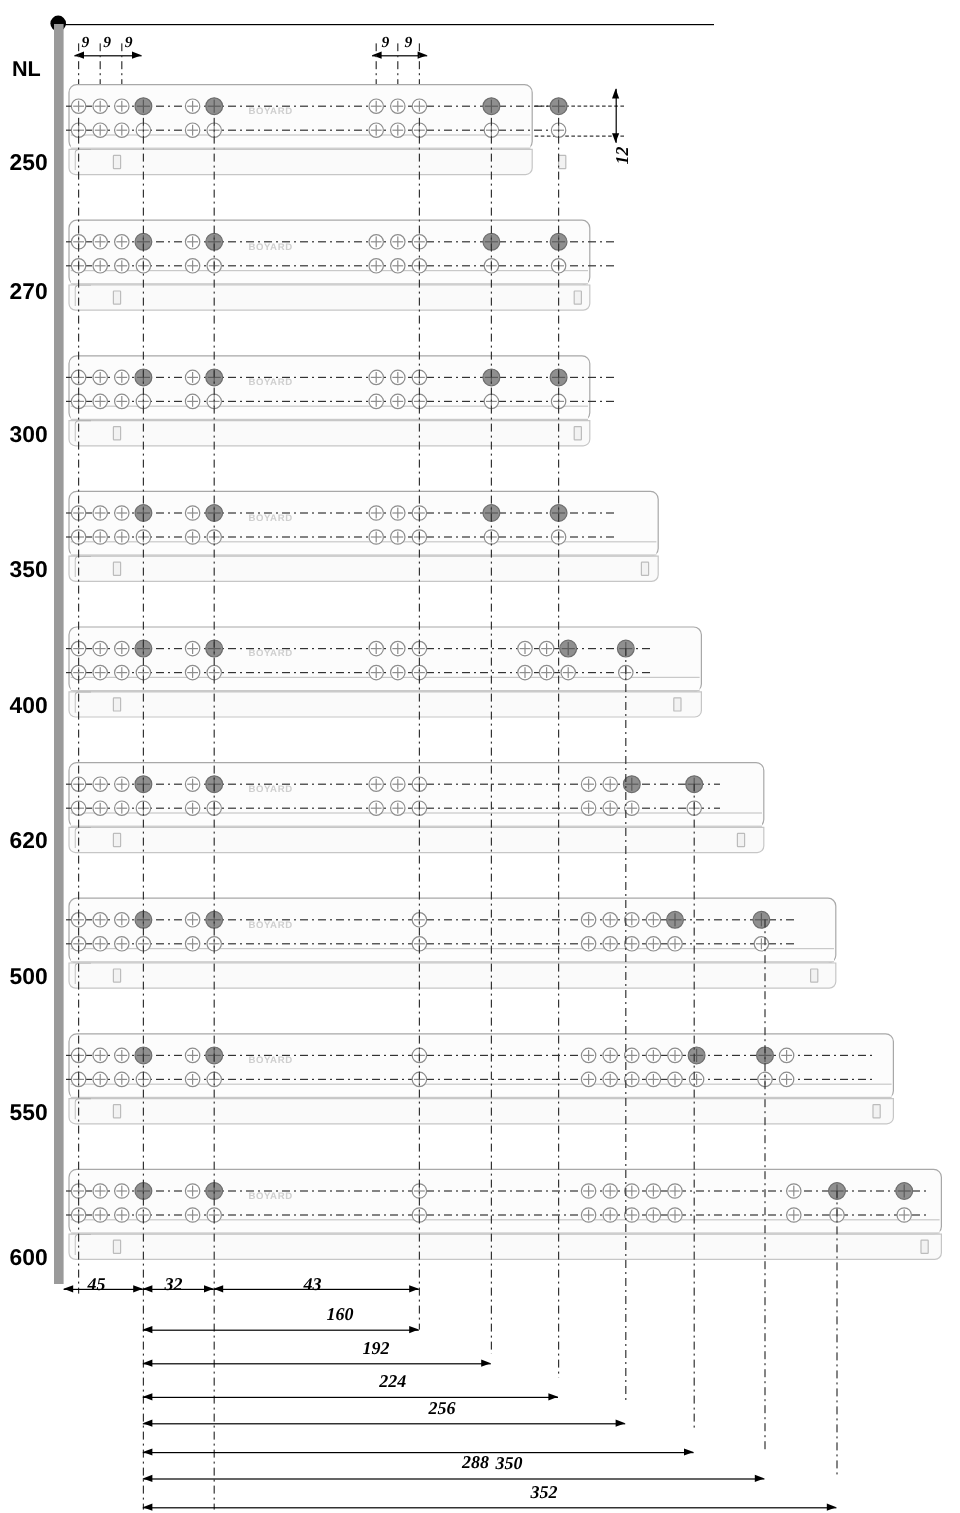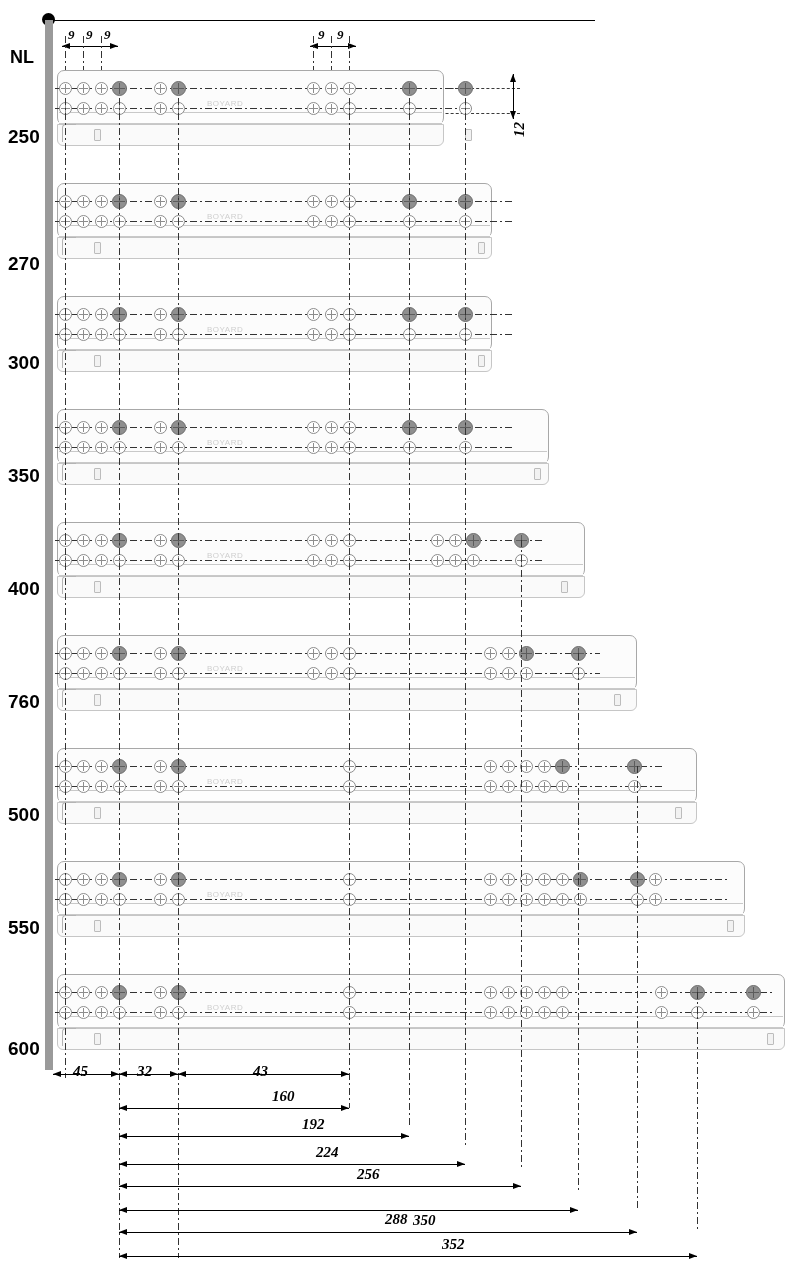--- a/index.html
+++ b/index.html
@@ -58,23 +58,22 @@
   .hook{
     position:absolute;
     border-left:1.5px solid #b4b4b4;
     border-top:1.5px solid #b4b4b4;
     border-radius:4px 0 0 0;
     box-sizing:border-box;
   }
   .brand{
     position:absolute;
     font-family:"Liberation Sans", sans-serif;
-    font-weight:normal;font-size:8px;color:#cfcfcf;
+    font-weight:bold;font-size:8px;color:#cfcfcf;
     letter-spacing:.5px;
-    margin-top:11px;
   }
 
   
   .hole{
     position:absolute;
     width:13px;height:13px;margin-left:-6.5px;margin-top:-6.5px;
     border:1px solid #8d8d8d;border-radius:50%;
     background:#fff;box-sizing:border-box;
   }
   .hole:before,.hole:after{
@@ -121,25 +120,25 @@
 
 <div id="page">
 
   <div class="abs topline" style="left:49px;top:20px;width:546px;"></div>
   <div class="abs dot" style="left:42px;top:13px;width:13px;height:13px;"></div>
 
   <div class="abs vaxis" style="left:45px;top:20px;width:8px;height:1050px;"></div>
   <div class="abs nl" style="left:10px;top:47px;">NL</div>
 
   <div class="abs sizelbl" style="left:8px;top:126px;">250</div>
-  <div class="abs sizelbl" style="left:8px;top:253px;">270</div>
+  <div class="abs sizelbl" style="left:8px;top:233px;">270</div>
   <div class="abs sizelbl" style="left:8px;top:352px;">300</div>
   <div class="abs sizelbl" style="left:8px;top:465px;">350</div>
   <div class="abs sizelbl" style="left:8px;top:578px;">400</div>
-  <div class="abs sizelbl" style="left:8px;top:691px;">760</div>
+  <div class="abs sizelbl" style="left:8px;top:691px;">620</div>
   <div class="abs sizelbl" style="left:8px;top:804px;">500</div>
   <div class="abs sizelbl" style="left:8px;top:917px;">550</div>
   <div class="abs sizelbl" style="left:8px;top:1038px;">600</div>
 
   <div class="abs solid-h" style="left:62px;top:46px;width:56px;"></div>
   <div class="abs arrow-l" style="left:62px;top:42.5px;"></div>
   <div class="abs arrow-r" style="left:110px;top:42.5px;"></div>
   <div class="abs dimtxt sm" style="left:68px;top:27px;">9</div>
   <div class="abs dimtxt sm" style="left:86px;top:27px;">9</div>
   <div class="abs dimtxt sm" style="left:104px;top:27px;">9</div>

